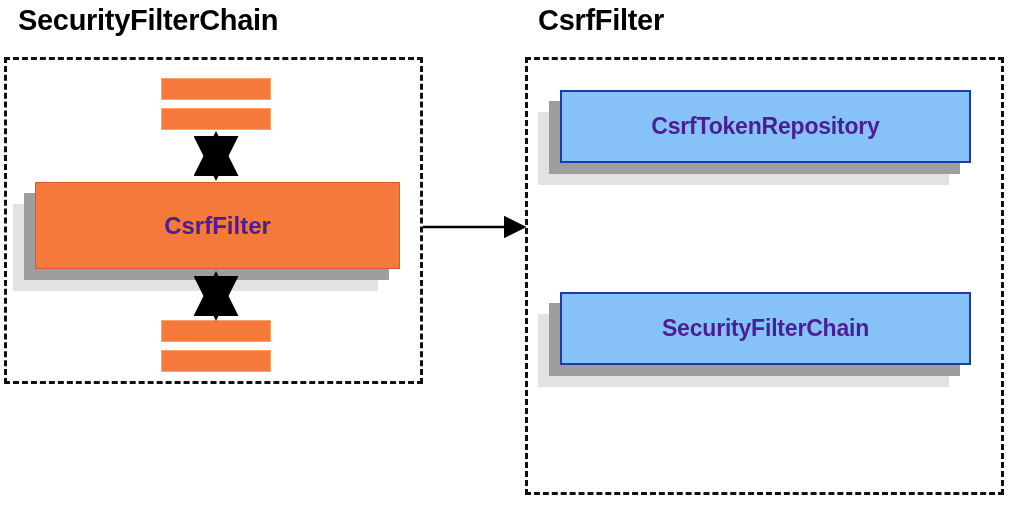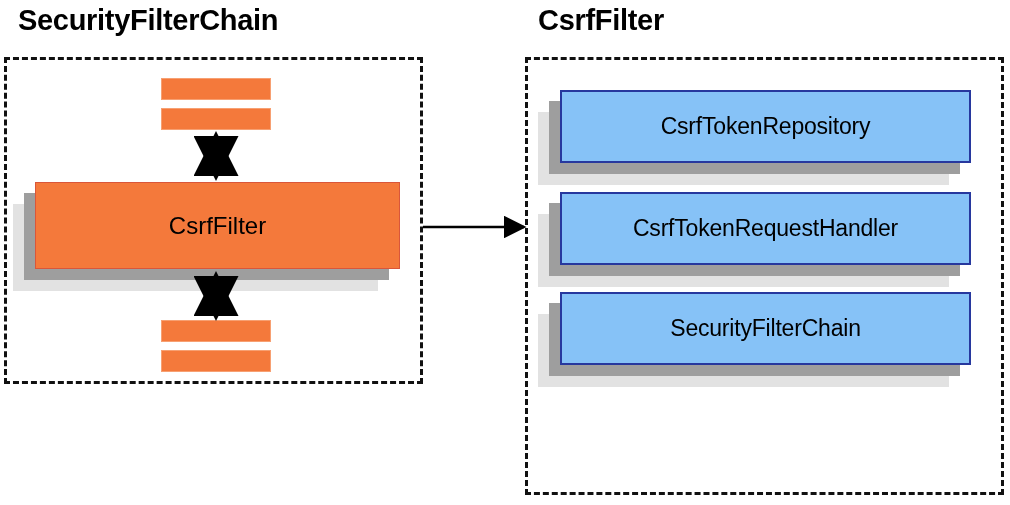--- a/index.html
+++ b/index.html
@@ -72,22 +72,22 @@
     position: absolute;
     left: 0; top: 0;
     width: 100%; height: 100%;
     box-sizing: border-box;
     display: flex;
     align-items: center;
     justify-content: center;
   }
   .box3d .face span {
     font-family: "Liberation Sans", sans-serif;
-    font-weight: normal;
-    color: #000000;
+    font-weight: bold;
+    color: #4c1d95;
     white-space: nowrap;
     line-height: 1;
   }
 
   
   .face-orange {
     background: #f4793b;
     border: 1px solid #d9563a;
   }
   .face-orange span { font-size: 24px; }
@@ -144,27 +144,20 @@
   <div id="panel-right" class="dashed-panel"></div>
 
   <div class="box3d" style="left:560px; top:90px; width:411px; height:73px;">
     <div class="shadow-far"></div>
     <div class="shadow-near"></div>
     <div class="face face-blue">
       <span>CsrfTokenRepository</span>
     </div>
   </div>
 
-  <div class="box3d" style="left:560px; top:192px; width:411px; height:73px;">
-    <div class="shadow-far"></div>
-    <div class="shadow-near"></div>
-    <div class="face face-blue">
-      <span>CsrfTokenRequestHandler</span>
-    </div>
-  </div>
 
   <div class="box3d" style="left:560px; top:292px; width:411px; height:73px;">
     <div class="shadow-far"></div>
     <div class="shadow-near"></div>
     <div class="face face-blue">
       <span>SecurityFilterChain</span>
     </div>
   </div>
 
 

